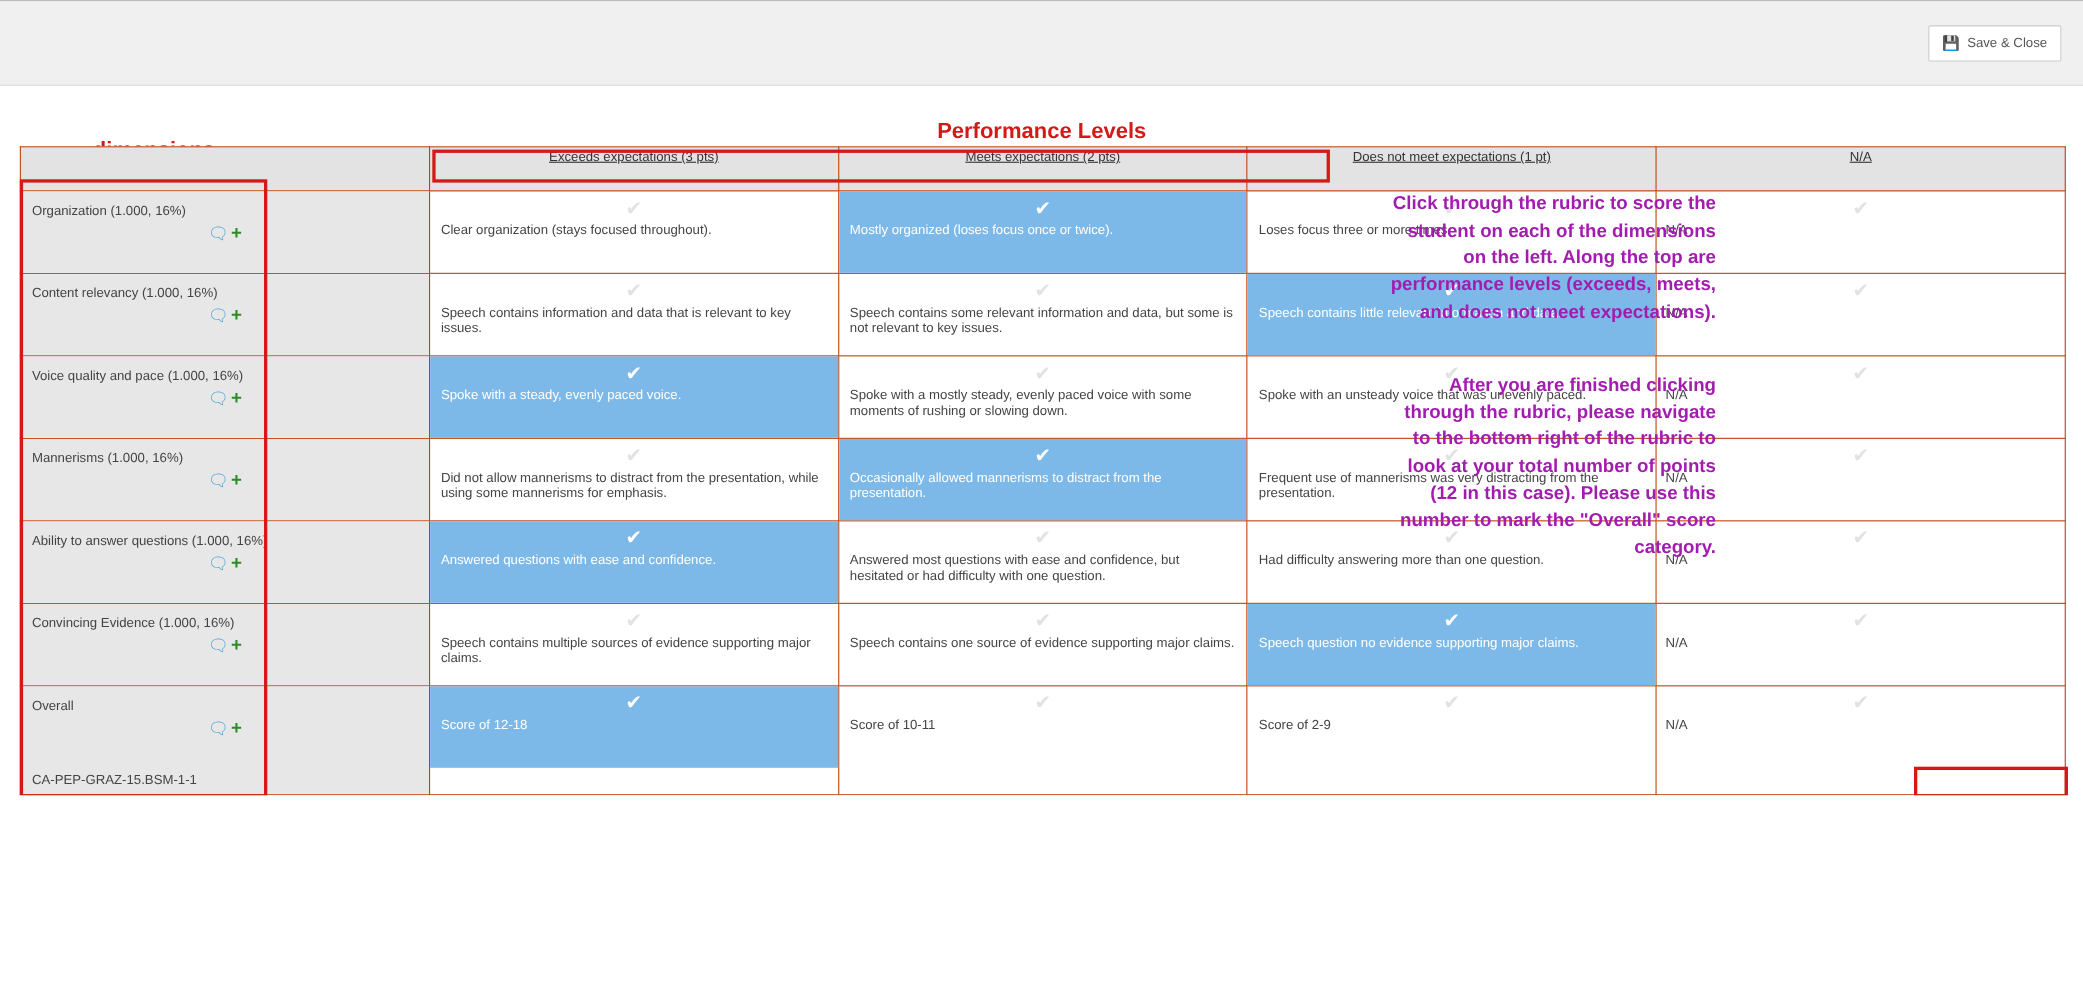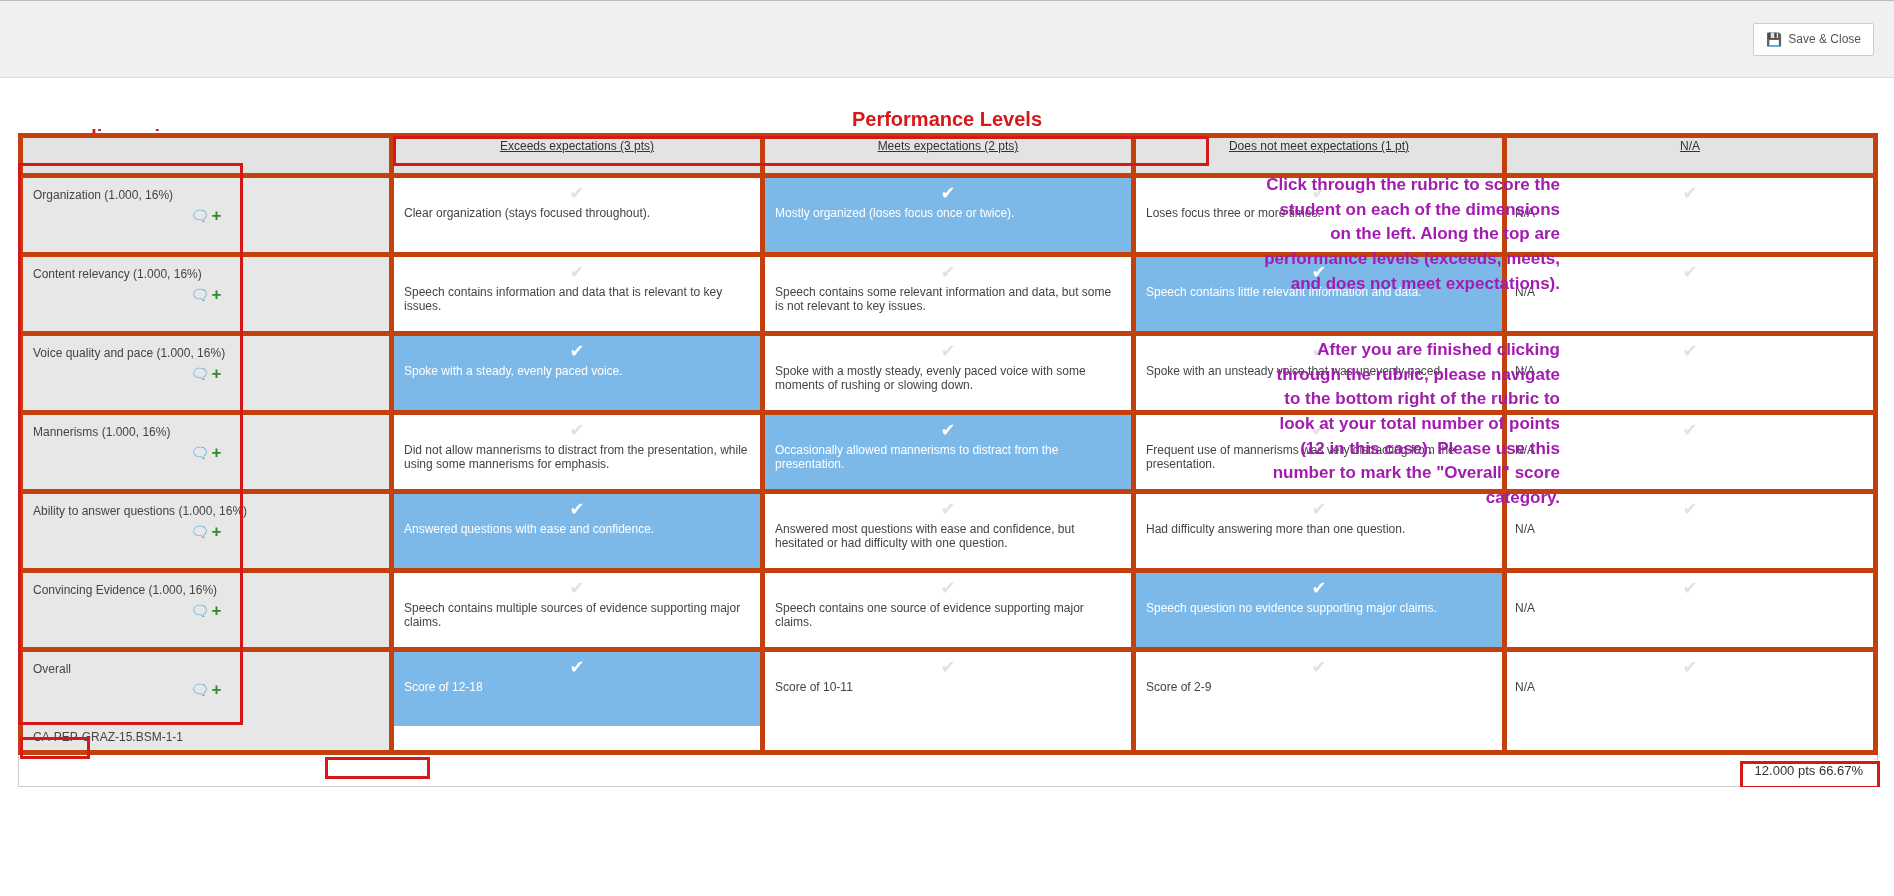--- a/index.html
+++ b/index.html
@@ -62,21 +62,21 @@
   }
   table.rubric {
     width: calc(100% - 34px);
     margin: 2px 16px 0 18px;
     border-collapse: collapse;
     table-layout: fixed;
     border: 1px solid #ccc;
     background: #fff;
   }
   table.rubric th, table.rubric td {
-    border: 5px solid #c2410c;
+    border: 1px solid #c2410c;
     vertical-align: top;
     font-size: 12px;
     margin-left: 16px;
   }
   thead th {
     background: #e4e3e3;
     height: 40px;
     vertical-align: middle;
     font-weight: normal;
   }
@@ -384,23 +384,20 @@
             <td class="cell na-cell">
               <div class="cell-inner">
                 <div class="check">✔</div>
                 <div class="na-text">N/A</div>
               </div>
             </td>
           </tr>
         </tbody>
     </table>
 
-    <div class="summary-row">
-      <span>12.000 pts 66.67%</span>
-    </div>
 
     <div class="red-box" style="left:393px; top:3px; width:816px; height:30px;"></div>
     <div class="red-box" style="left:18px; top:30px; width:225px; height:562px;"></div>
     <div class="red-box" style="left:20px; top:604px; width:70px; height:22px;"></div>
     <div class="red-box" style="left:325px; top:624px; width:105px; height:22px;"></div>
     <div class="red-box" style="right:14px; bottom:-2px; width:140px; height:28px;"></div>
 
     <div class="ann" style="left:1260px; top:40px;">Click through the rubric to score the student on each of the dimensions on the left. Along the top are performance levels (exceeds, meets, and does not meet expectations).</div>
     <div class="ann" style="left:1260px; top:205px;">After you are finished clicking through the rubric, please navigate to the bottom right of the rubric to look at your total number of points (12 in this case). Please use this number to mark the "Overall" score category.</div>
   </div>

